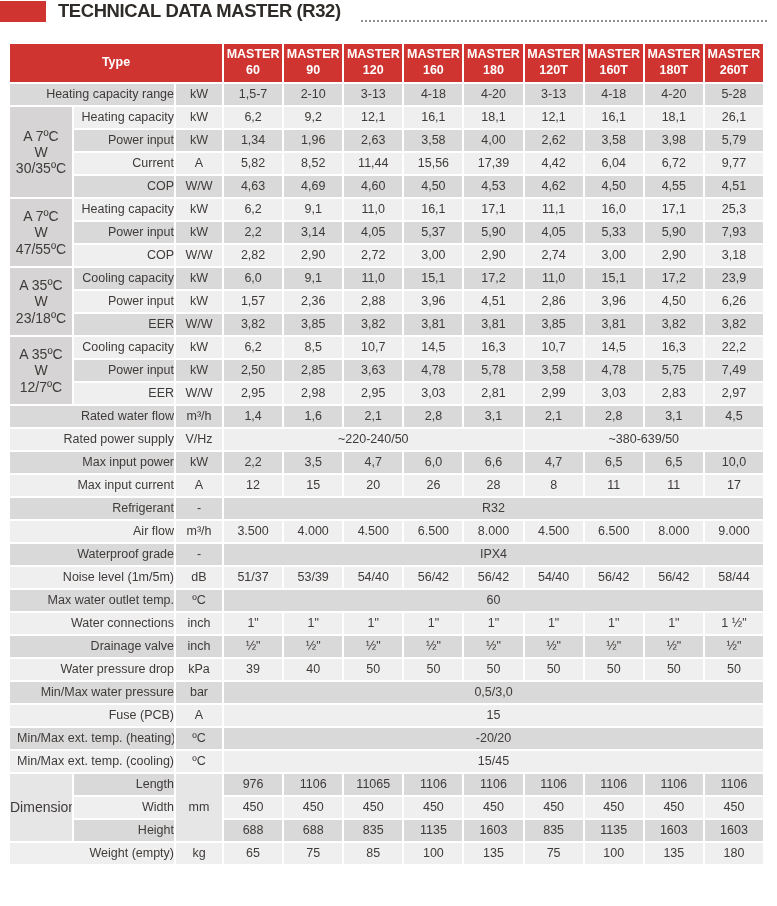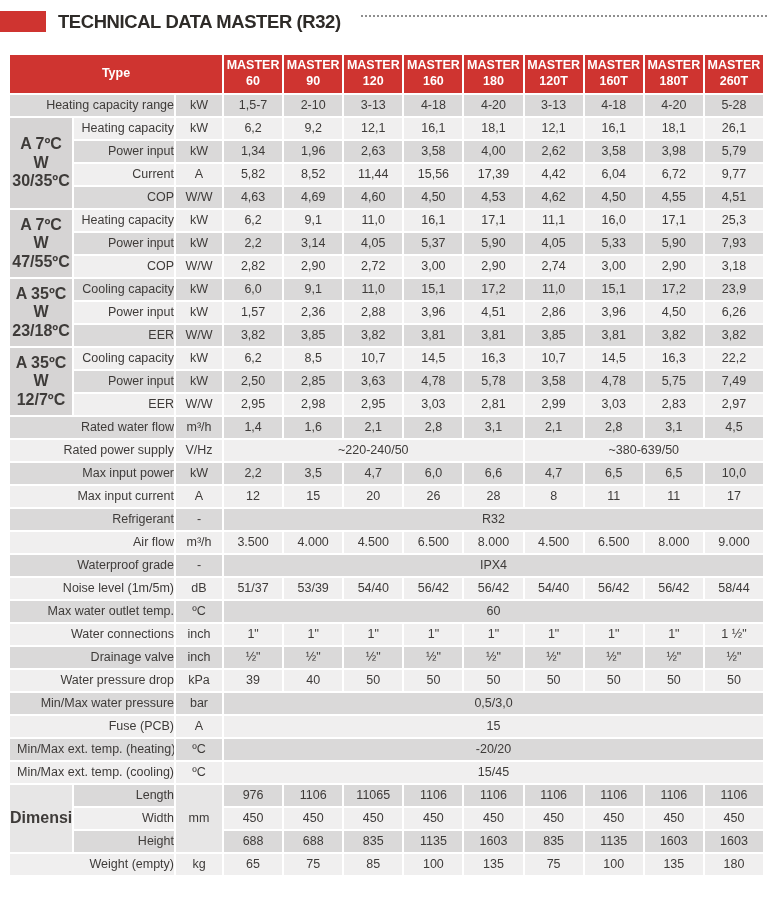--- a/index.html
+++ b/index.html
@@ -14,22 +14,22 @@
   }
   *{box-sizing:border-box;}
   html,body{margin:0;padding:0;}
   body{
     width:777px;height:906px;background:#ffffff;
     font-family:"Liberation Sans", sans-serif;
     color:var(--text);
     overflow:hidden;
   }
   .title-row{
-    display:flex;align-items:flex-start;
-    margin-top:11px;height:22px;width:777px;
+    display:flex;align-items:flex-end;
+    height:22px;width:777px;
   }
   .red-block{width:46px;height:21px;background:var(--red);flex:0 0 auto;}
   .page-title{
     margin:0 0 0 12px;font-size:19px;font-weight:bold;
     letter-spacing:-0.4px;color:var(--title);white-space:nowrap;
     transform:scaleX(0.97);transform-origin:left center;
   }
   .dotted{
     flex:1 1 auto;height:0;margin:4px 10px 0 12px;
     border-top:2px dotted var(--dots);
@@ -45,21 +45,21 @@
     background:var(--red);color:#ffffff;font-size:12.5px;font-weight:bold;
     height:38px;line-height:1.25;padding:0;text-align:center;vertical-align:middle;
   }
   td{
     font-size:12.5px;height:21px;line-height:1.05;padding:0;
     text-align:center;vertical-align:middle;overflow:hidden;white-space:nowrap;
   }
   td.label{text-align:right;padding-left:7px;}
   tr.gray td.auto-bg{background:var(--row-gray);}
   tr.light td.auto-bg{background:var(--row-light);}
-  td.group-cell{background:var(--group-cell);font-size:16px;line-height:1.15;font-weight:bold;}
+  td.group-cell{background:var(--group-cell);font-size:14px;line-height:1.15;}
   td.group-cell.light-group{background:var(--merged-cell);}
   td.unit-merged{background:var(--merged-cell);}
 </style>
 </head>
 <body>
 
 <div class="title-row">
   <div class="red-block"></div>
   <h1 class="page-title">TECHNICAL DATA MASTER (R32)</h1>
   <div class="dotted"></div>

